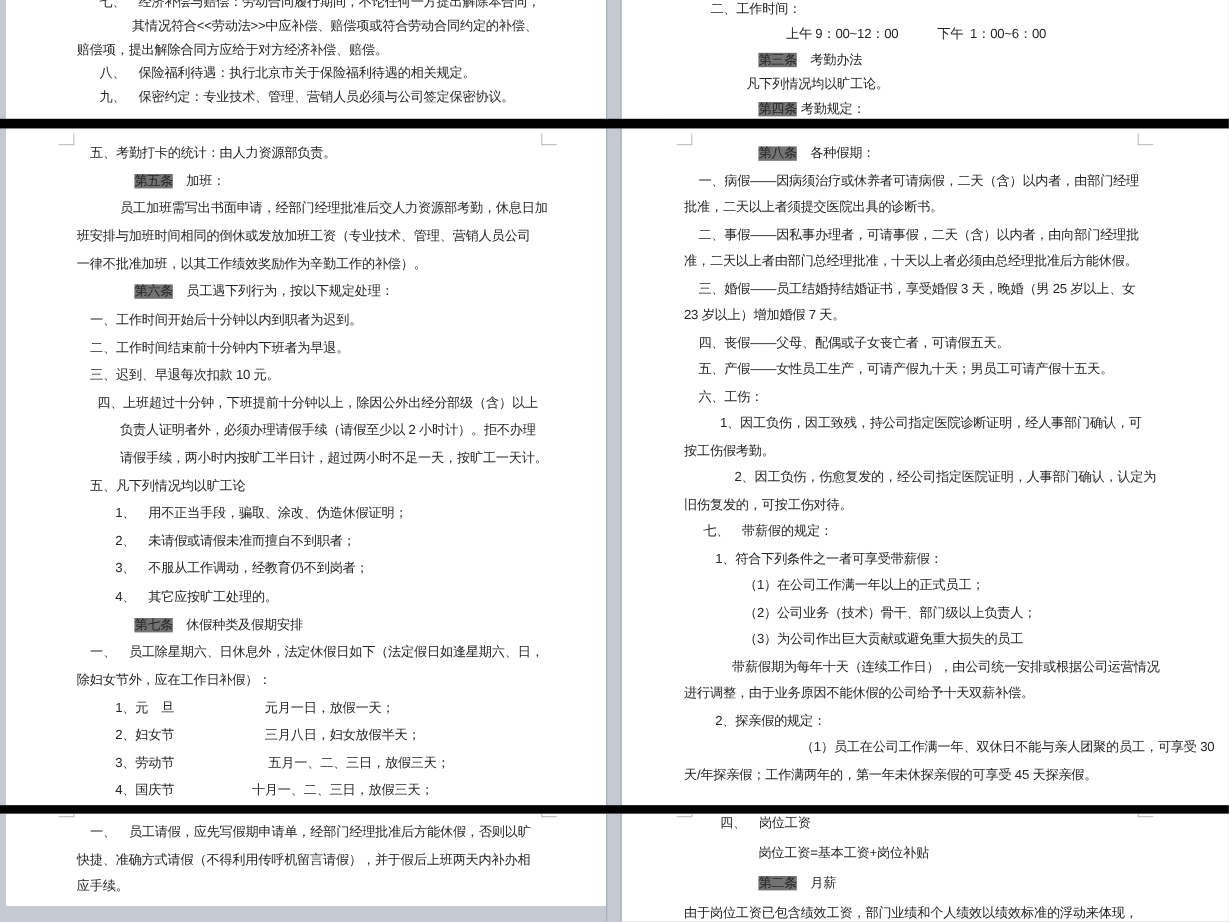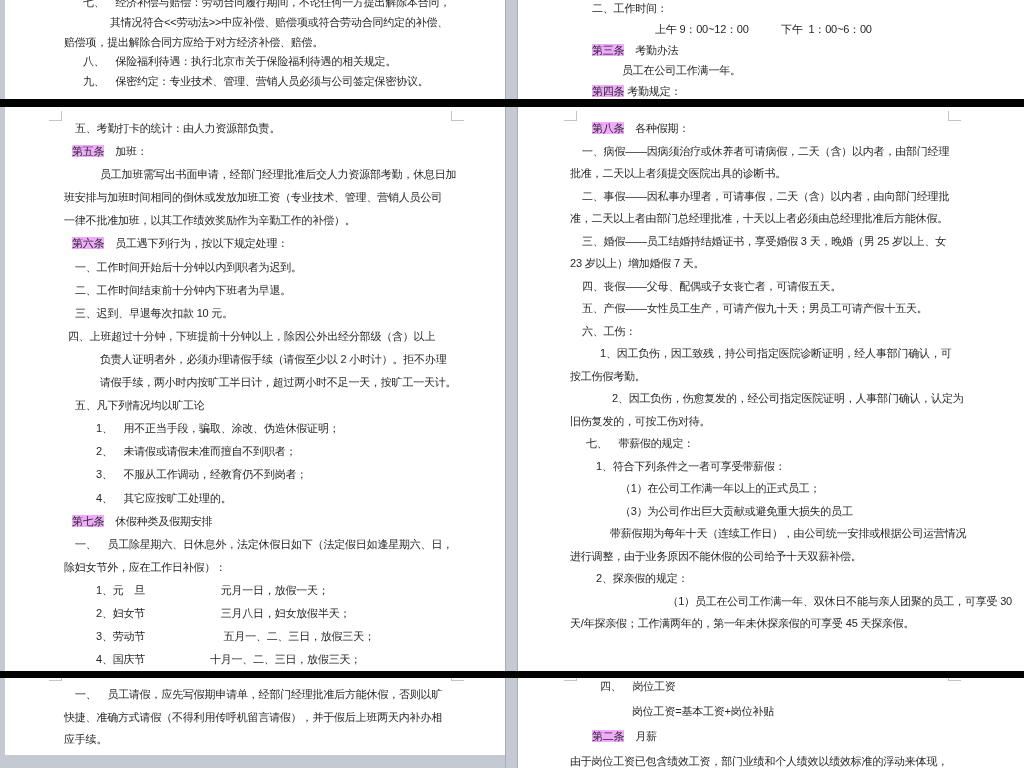--- a/index.html
+++ b/index.html
@@ -23,21 +23,21 @@
     background:#c5c9d1;border-left:1px solid #a8aeb9;border-right:1px solid #a8aeb9;
     box-sizing:border-box;z-index:2;}
   .content{font-size:11px;letter-spacing:-0.2px;}
   .c-topL{margin-top:-7px;padding-left:59px;line-height:19.8px;}
   .c-topR{margin-top:-2px;padding-left:57px;line-height:20.8px;}
   .c-mainL{padding:10px 0 2px 59px;line-height:23.1px;}
   .c-mainR{padding:10px 12px 0 52px;line-height:22.5px;}
   .c-botL{padding:5px 0 0 59px;line-height:22.7px;}
   .c-botR{margin-top:-4px;padding-left:52px;line-height:25px;}
   .line{white-space:pre;}
-  .hl{background:#f0abfc;}
+  .hl{background:#737373;margin-left:40px;}
   
   .cm{position:absolute;width:12px;height:9px;border:0 solid #c4c4c4;z-index:3;}
   .cm.tl{border-right-width:1px;border-bottom-width:1px;}
   .cm.tr{border-left-width:1px;border-bottom-width:1px;}
   .cm.clip{height:5px;}
 </style>
 </head>
 <body>
 
 <div class="gap-strip"></div>
@@ -50,41 +50,41 @@
       <div class="line" style="margin-left: 19px;"><span>八、　保险福利待遇：执行北京市关于保险福利待遇的相关规定。</span></div>
       <div class="line" style="margin-left: 19px;"><span>九、　保密约定：专业技术、管理、营销人员必须与公司签定保密协议。</span></div>
     </div>
 </div>
 
 <div class="page page-topR">
   <div class="content c-topR">
       <div class="line" style="margin-left: 17px;"><span>二、工作时间：</span></div>
       <div class="line" style="margin-left: 80px;"><span>上午 9：00~12：00　　　下午  1：00~6：00</span></div>
       <div class="line" style="margin-left: 17px;"><span class="hl">第三条</span><span>　考勤办法</span></div>
-      <div class="line" style="margin-left: 47px;"><span>员工在公司工作满一年。</span></div>
+      <div class="line" style="margin-left: 47px;"><span>凡下列情况均以旷工论。</span></div>
       <div class="line" style="margin-left: 17px;"><span class="hl">第四条</span><span> 考勤规定：</span></div>
     </div>
 </div>
 
 <div class="break-bar bar1"></div>
 
 <div class="page page-mainL">
   <div class="cm tl" style="left:44px;top:4px;"></div>
   <div class="cm tr" style="left:446px;top:4px;"></div>
   <div class="content c-mainL">
       <div class="line" style="margin-left: 11px;"><span>五、考勤打卡的统计：由人力资源部负责。</span></div>
       <div class="line" style="margin-left: 8px;"><span class="hl">第五条</span><span>　加班：</span></div>
       <div class="line" style="margin-left: 36px;"><span>员工加班需写出书面申请，经部门经理批准后交人力资源部考勤，休息日加</span></div>
       <div class="line" style="margin-left: 0px;"><span>班安排与加班时间相同的倒休或发放加班工资（专业技术、管理、营销人员公司</span></div>
       <div class="line" style="margin-left: 0px;"><span>一律不批准加班，以其工作绩效奖励作为辛勤工作的补偿）。</span></div>
       <div class="line" style="margin-left: 8px;"><span class="hl">第六条</span><span>　员工遇下列行为，按以下规定处理：</span></div>
       <div class="line" style="margin-left: 11px;"><span>一、工作时间开始后十分钟以内到职者为迟到。</span></div>
       <div class="line" style="margin-left: 11px;"><span>二、工作时间结束前十分钟内下班者为早退。</span></div>
       <div class="line" style="margin-left: 11px;"><span>三、迟到、早退每次扣款 10 元。</span></div>
-      <div class="line" style="margin-left: 4px;"><span>四、上班超过十分钟，下班提前十分钟以上，除因公外出经分部级（含）以上</span></div>
+      <div class="line" style="margin-left: 17px;"><span>四、上班超过十分钟，下班提前十分钟以上，除因公外出经分部级（含）以上</span></div>
       <div class="line" style="margin-left: 36px;"><span>负责人证明者外，必须办理请假手续（请假至少以 2 小时计）。拒不办理</span></div>
       <div class="line" style="margin-left: 36px;"><span>请假手续，两小时内按旷工半日计，超过两小时不足一天，按旷工一天计。</span></div>
       <div class="line" style="margin-left: 11px;"><span>五、凡下列情况均以旷工论</span></div>
       <div class="line" style="margin-left: 32px;"><span>1、　用不正当手段，骗取、涂改、伪造休假证明；</span></div>
       <div class="line" style="margin-left: 32px;"><span>2、　未请假或请假未准而擅自不到职者；</span></div>
       <div class="line" style="margin-left: 32px;"><span>3、　不服从工作调动，经教育仍不到岗者；</span></div>
       <div class="line" style="margin-left: 32px;"><span>4、　其它应按旷工处理的。</span></div>
       <div class="line" style="margin-left: 8px;"><span class="hl">第七条</span><span>　休假种类及假期安排</span></div>
       <div class="line" style="margin-left: 11px;"><span>一、　员工除星期六、日休息外，法定休假日如下（法定假日如逢星期六、日，</span></div>
       <div class="line" style="margin-left: 0px;"><span>除妇女节外，应在工作日补假）：</span></div>
@@ -109,20 +109,21 @@
       <div class="line" style="margin-left: 12px;"><span>四、丧假——父母、配偶或子女丧亡者，可请假五天。</span></div>
       <div class="line" style="margin-left: 12px;"><span>五、产假——女性员工生产，可请产假九十天；男员工可请产假十五天。</span></div>
       <div class="line" style="margin-left: 12px;"><span>六、工伤：</span></div>
       <div class="line" style="margin-left: 30px;"><span>1、因工负伤，因工致残，持公司指定医院诊断证明，经人事部门确认，可</span></div>
       <div class="line" style="margin-left: 0px;"><span>按工伤假考勤。</span></div>
       <div class="line" style="margin-left: 42px;"><span>2、因工负伤，伤愈复发的，经公司指定医院证明，人事部门确认，认定为</span></div>
       <div class="line" style="margin-left: 0px;"><span>旧伤复发的，可按工伤对待。</span></div>
       <div class="line" style="margin-left: 16px;"><span>七、　带薪假的规定：</span></div>
       <div class="line" style="margin-left: 26px;"><span>1、符合下列条件之一者可享受带薪假：</span></div>
       <div class="line" style="margin-left: 50px;"><span>（1）在公司工作满一年以上的正式员工；</span></div>
+      <div class="line" style="margin-left: 50px;"><span>（2）公司业务（技术）骨干、部门级以上负责人；</span></div>
       <div class="line" style="margin-left: 50px;"><span>（3）为公司作出巨大贡献或避免重大损失的员工</span></div>
       <div class="line" style="margin-left: 40px;"><span>带薪假期为每年十天（连续工作日），由公司统一安排或根据公司运营情况</span></div>
       <div class="line" style="margin-left: 0px;"><span>进行调整，由于业务原因不能休假的公司给予十天双薪补偿。</span></div>
       <div class="line" style="margin-left: 26px;"><span>2、探亲假的规定：</span></div>
       <div class="line" style="margin-left: 62px; text-align: right;"><span>（1）员工在公司工作满一年、双休日不能与亲人团聚的员工，可享受 30</span></div>
       <div class="line" style="margin-left: 0px;"><span>天/年探亲假；工作满两年的，第一年未休探亲假的可享受 45 天探亲假。</span></div>
     </div>
 </div>
 
 <div class="break-bar bar2"></div>

